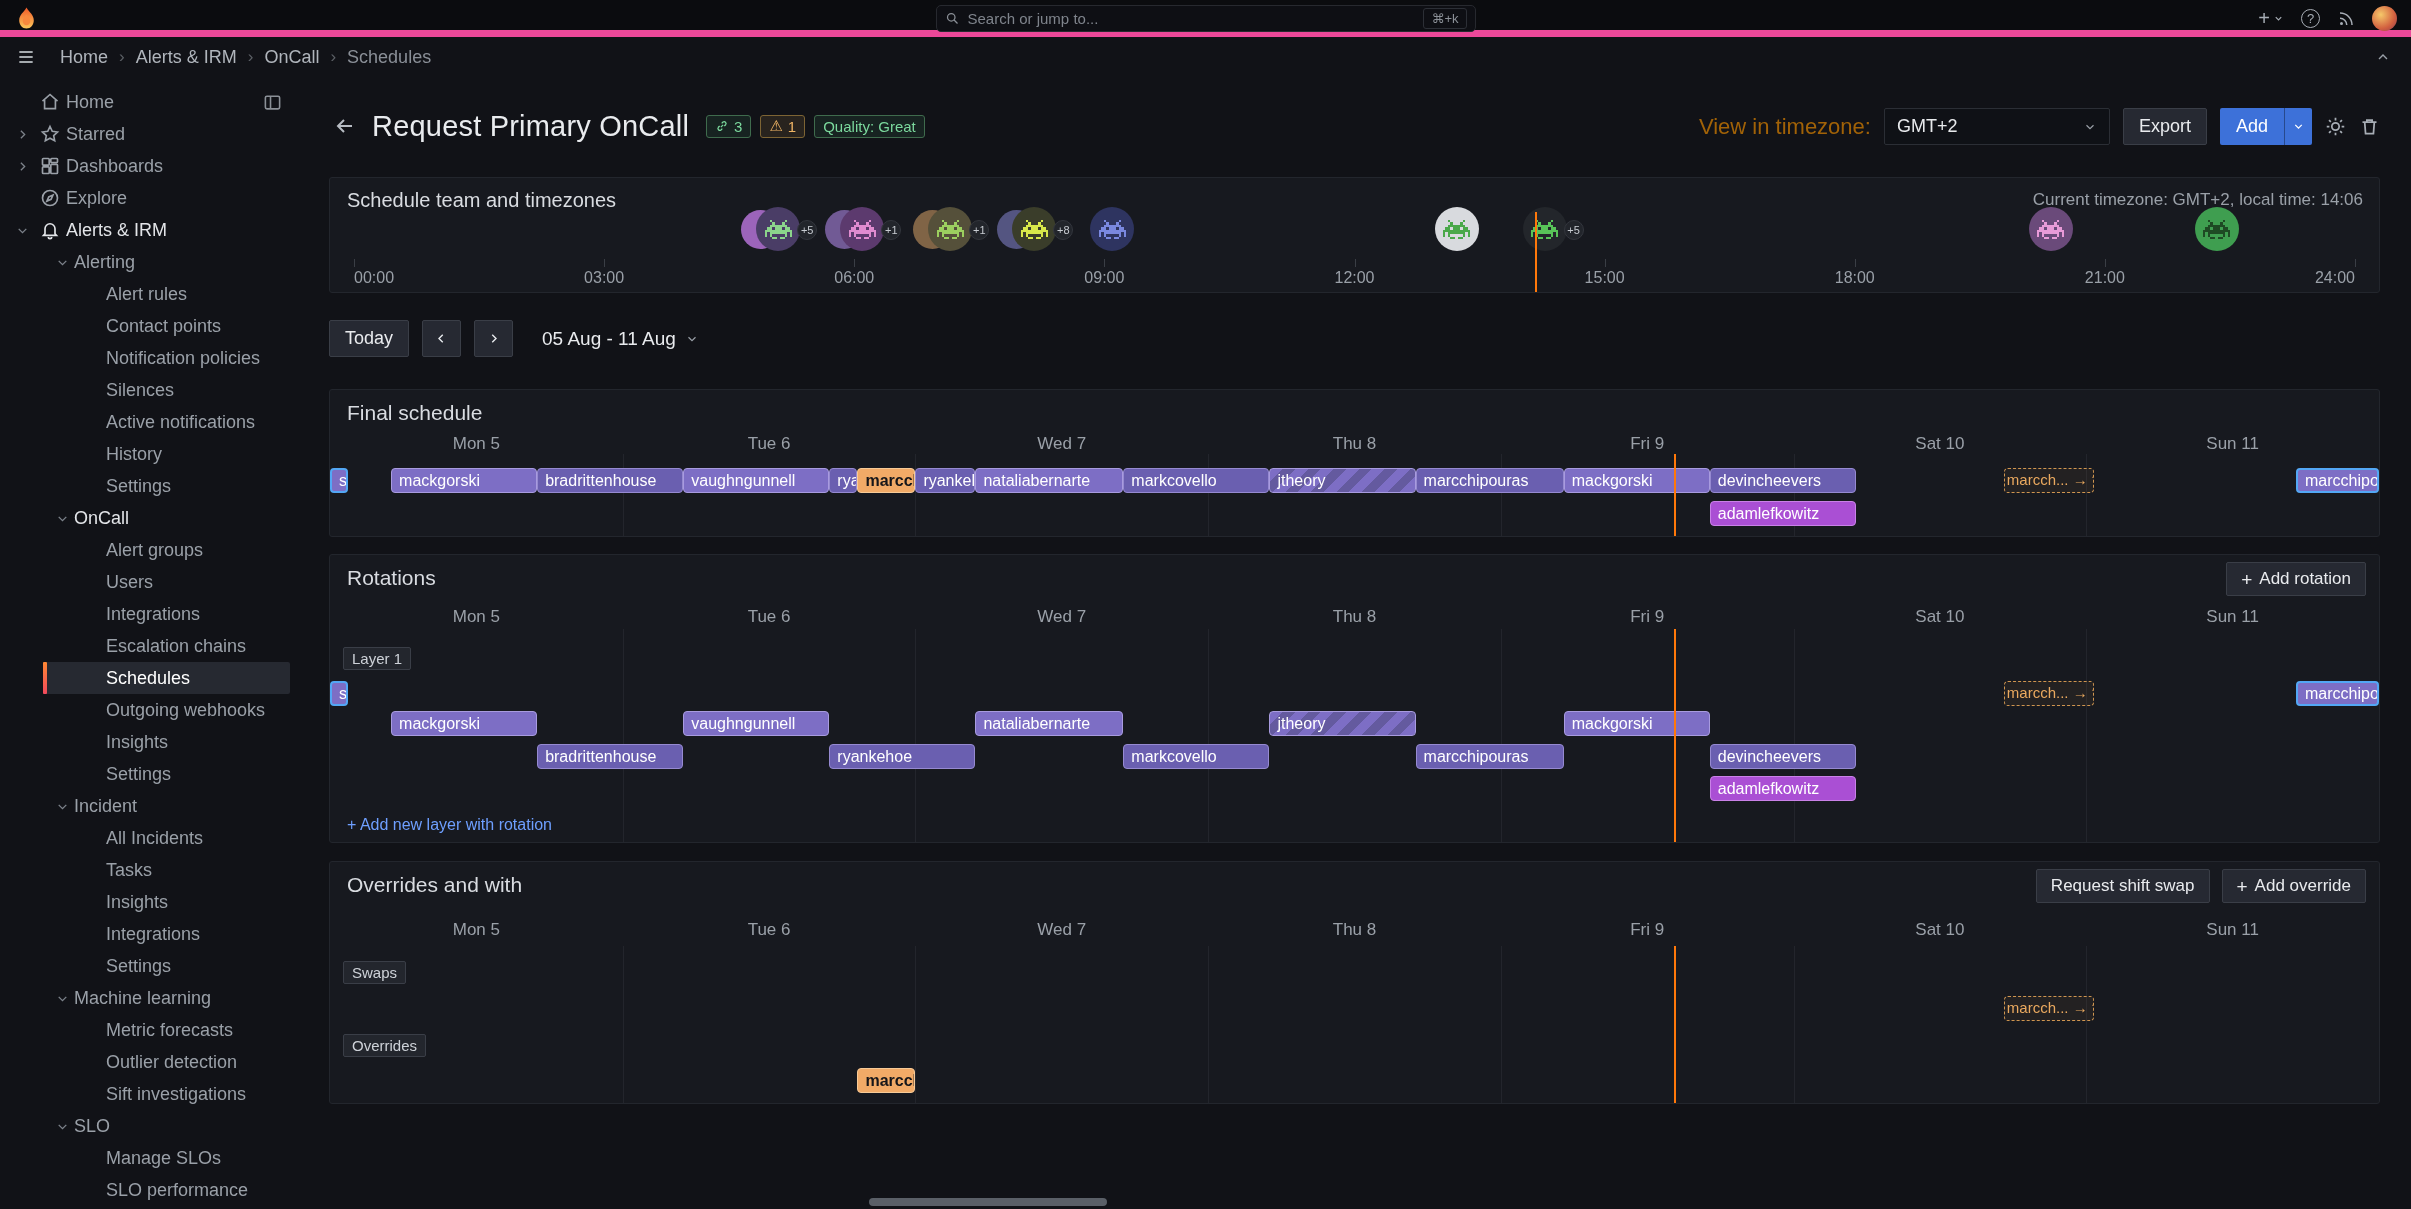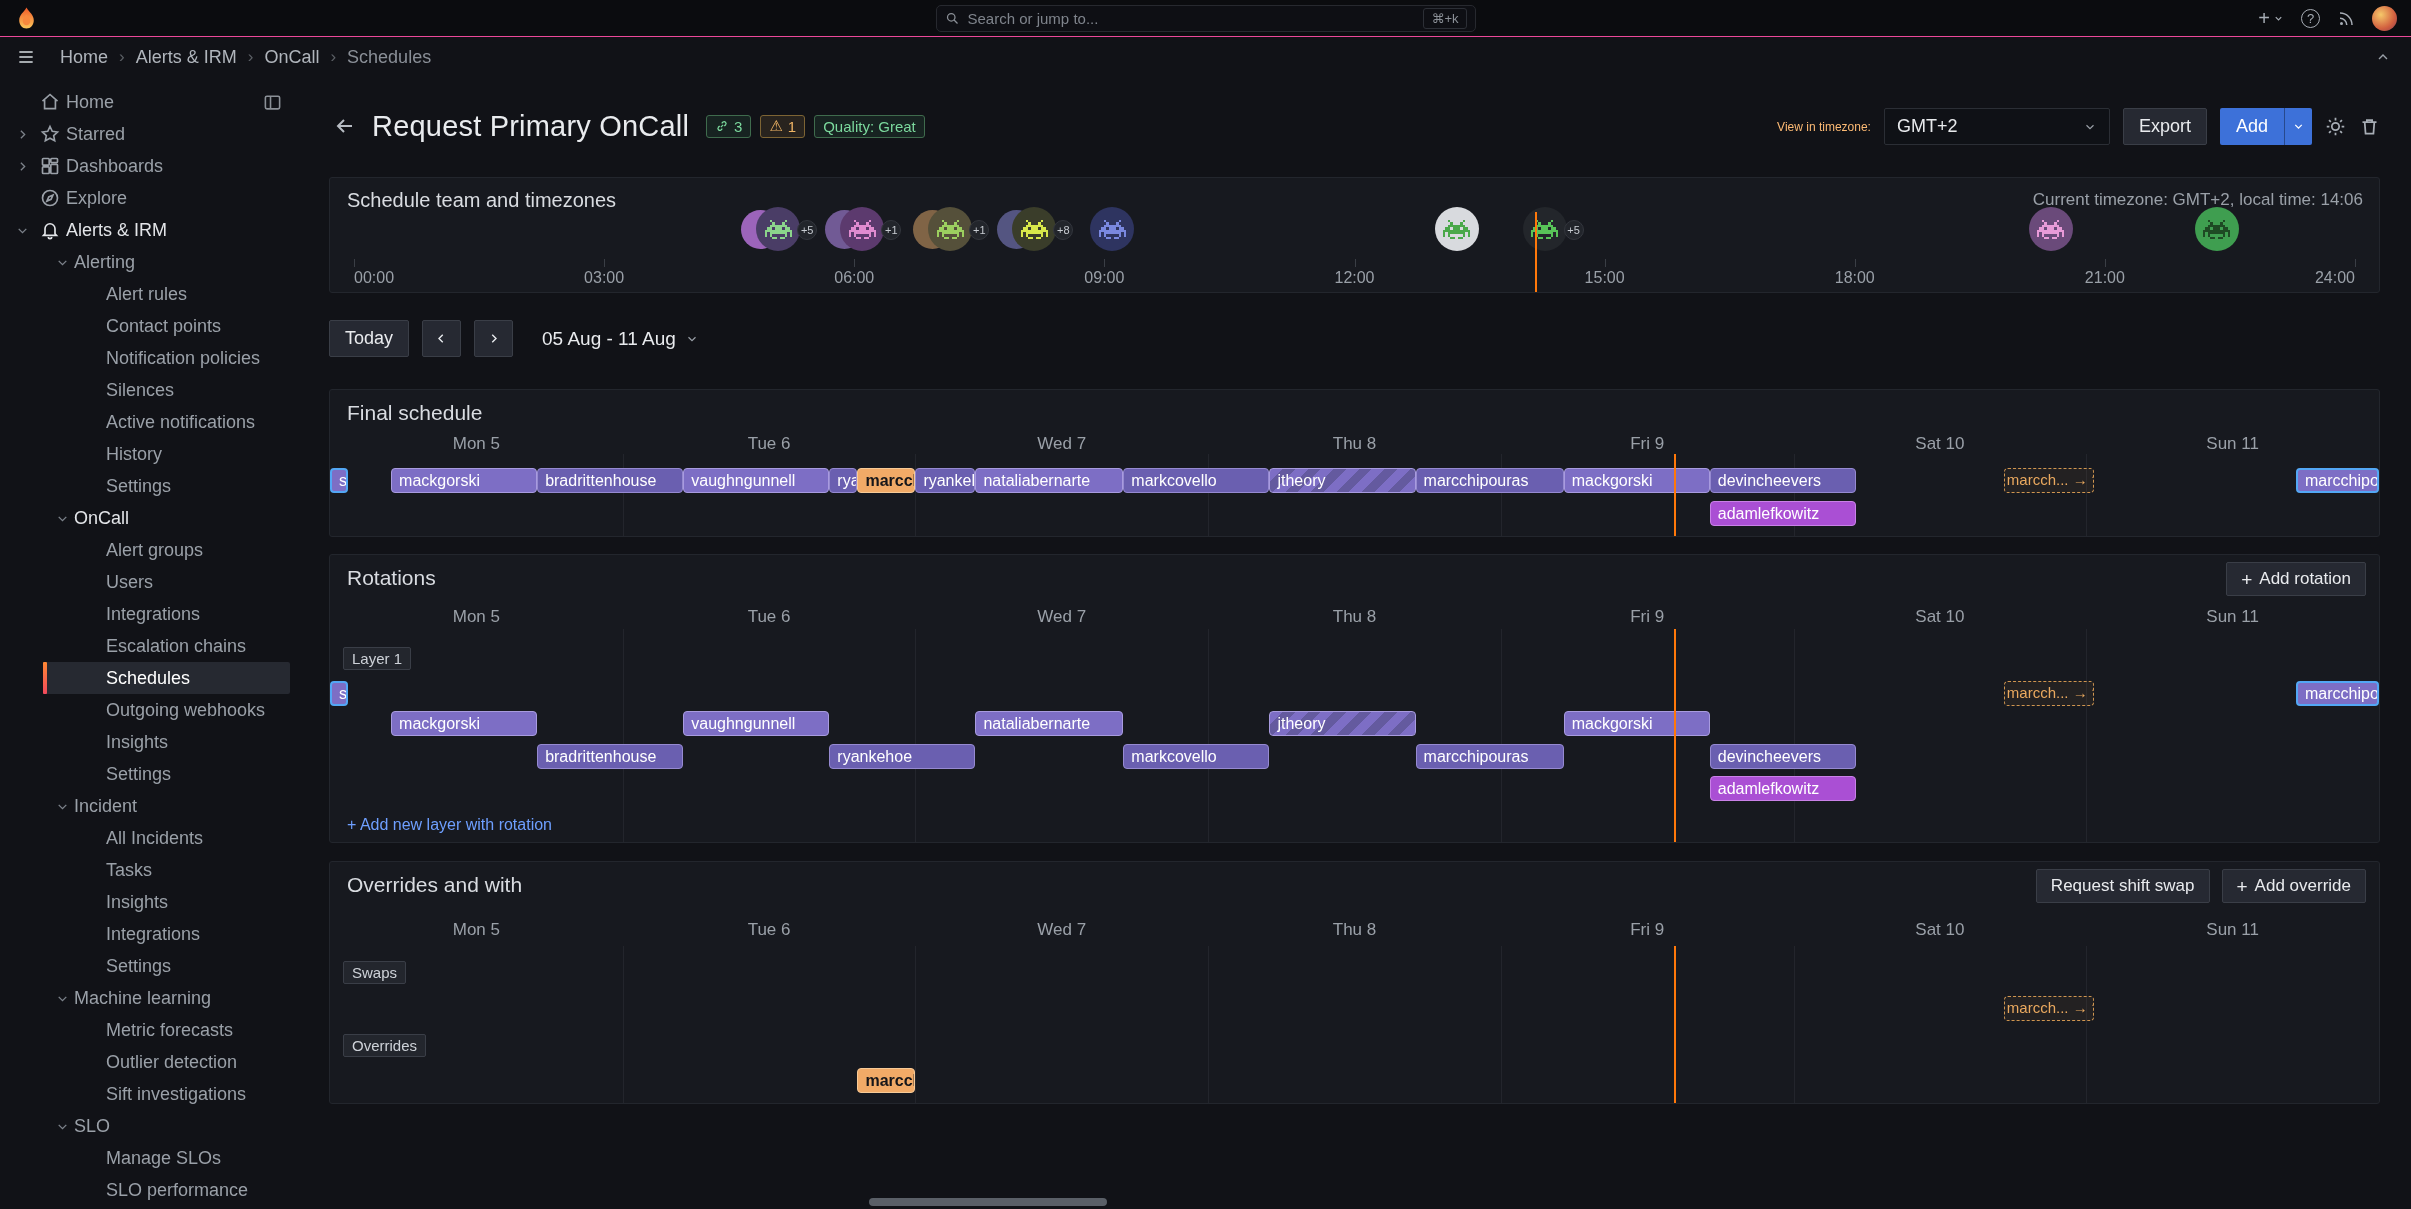--- a/index.html
+++ b/index.html
@@ -1,21 +1,21 @@
 <!DOCTYPE html>
 <html><head>
 <meta charset="utf-8">
 <style>
   * {margin:0;padding:0;box-sizing:border-box;}
   html,body {width:2411px;height:1209px;}
   body {background:#111217;font-family:"Liberation Sans","DejaVu Sans",sans-serif;color:#d8dade;overflow:hidden;position:relative;}
   svg {display:block;}
 
   
-  .topbar {position:absolute;top:0;left:0;right:0;height:37px;background:#0b0c0f;border-bottom:1px solid #ec4899;}
+  .topbar {position:absolute;top:0;left:0;right:0;height:37px;background:#0b0c0f;border-bottom:7px solid #ec4899;}
   .logo {position:absolute;left:14px;top:6px;width:25px;height:25px;}
   .searchbox {position:absolute;left:50%;top:5px;transform:translateX(-50%);width:540px;height:27px;background:#0e0f14;border:1px solid #27292f;border-radius:5px;display:flex;align-items:center;padding:0 8px;}
   .searchbox input {flex:1;background:transparent;border:none;outline:none;color:#c9ccd1;font-size:15px;margin-left:8px;font-family:inherit;}
   .searchbox input::placeholder {color:#7f848c;}
   .kbd {border:1px solid #2c2f36;border-radius:3px;color:#8b9097;font-size:13px;padding:2px 7px;white-space:nowrap;}
   .topbar-right {position:absolute;right:14px;top:0;height:37px;display:flex;align-items:center;gap:17px;color:#a7adb5;}
   .tb-plus {display:flex;align-items:center;gap:3px;font-size:20px;color:#a7adb5;}
   .help-circle {width:19px;height:19px;border:1.5px solid #a7adb5;border-radius:50%;font-size:13px;display:flex;align-items:center;justify-content:center;}
   .user-av {width:25px;height:25px;border-radius:50%;background:radial-gradient(circle at 35% 35%, #f6c86a, #d2603f 60%, #8a3a52);}
 
@@ -44,21 +44,21 @@
 
   
   .page-header {position:absolute;left:333px;top:106px;height:40px;display:flex;align-items:center;}
   .back-btn {color:#b7bcc3;margin-right:15px;display:flex;cursor:pointer;}
   .page-title {font-size:29px;font-weight:500;color:#e9ebee;letter-spacing:.2px;}
   .badges {display:flex;gap:9px;margin-left:17px;align-items:center;}
   .badge {height:23px;display:flex;align-items:center;gap:5px;padding:0 8px;border-radius:3px;font-size:15px;cursor:pointer;}
   .badge.green {background:rgba(73,167,104,.12);border:1px solid #3f6b4d;color:#7bd99d;}
   .badge.orange {background:rgba(245,183,95,.1);border:1px solid #7d6434;color:#f0b565;}
   .header-right {position:absolute;right:31px;top:108px;height:37px;display:flex;align-items:center;gap:13px;}
-  .tz-label {font-size:12px;color:#fdba74;}
+  .tz-label {font-size:22px;color:#a16207;}
   .select {width:226px;height:37px;background:#0f1116;border:1px solid #2b2e35;border-radius:2px;display:flex;align-items:center;padding:0 12px;font-size:18px;color:#e7e9ec;cursor:pointer;}
   .select .sel-caret {margin-left:auto;color:#9aa0a8;display:flex;}
   .btn {height:37px;background:#262932;border:1px solid #3a3e47;border-radius:2px;display:flex;align-items:center;padding:0 15px;font-size:18px;color:#e9ebee;cursor:pointer;white-space:nowrap;}
   .btn-primary {background:#3d71d9;border:none;border-radius:2px;color:#fff;display:flex;cursor:pointer;}
   .btn-primary .main {padding:0 16px;display:flex;align-items:center;height:37px;font-size:18px;}
   .btn-primary .caretpart {width:28px;height:37px;display:flex;align-items:center;justify-content:center;border-left:1px solid rgba(0,0,0,.35);}
   .icon-btn {color:#a7adb5;display:flex;cursor:pointer;}
 
   
   .tz-panel {position:absolute;left:329px;top:177px;width:2051px;height:116px;background:#17191f;border:1px solid #23262d;border-radius:3px;}

